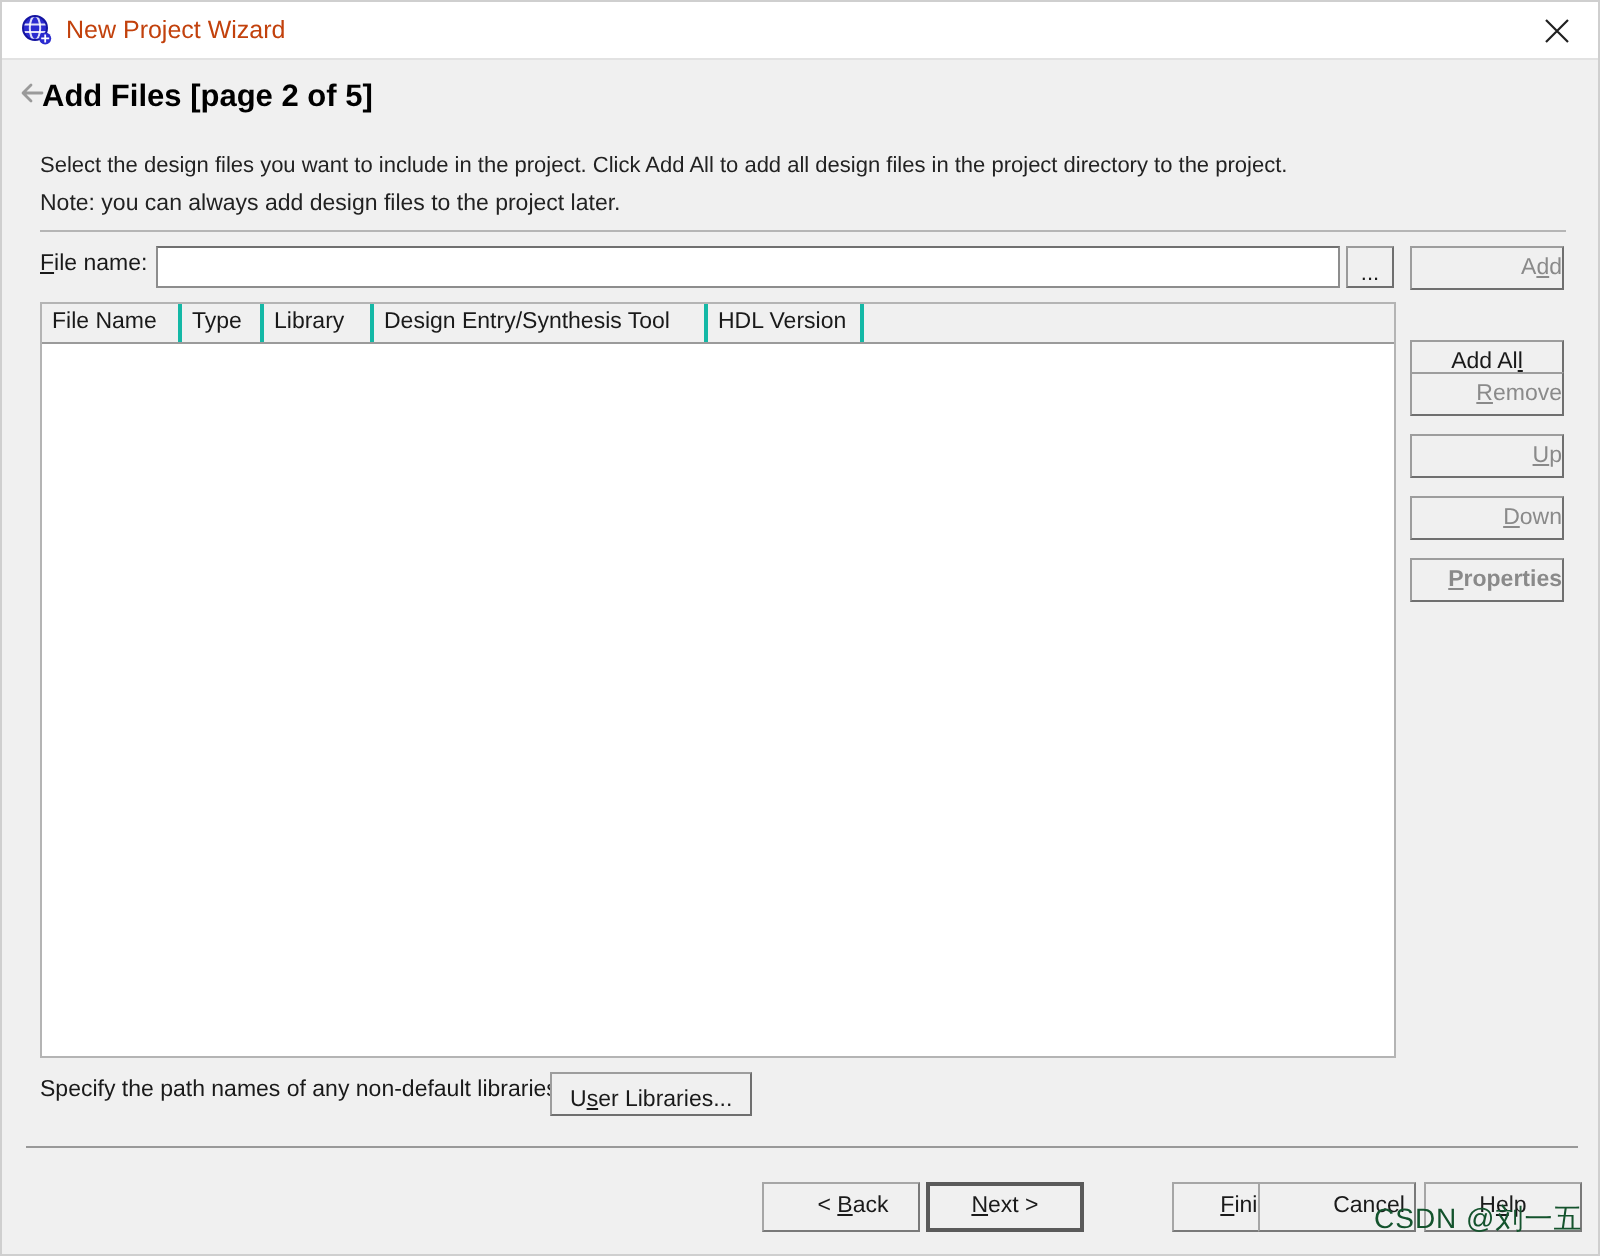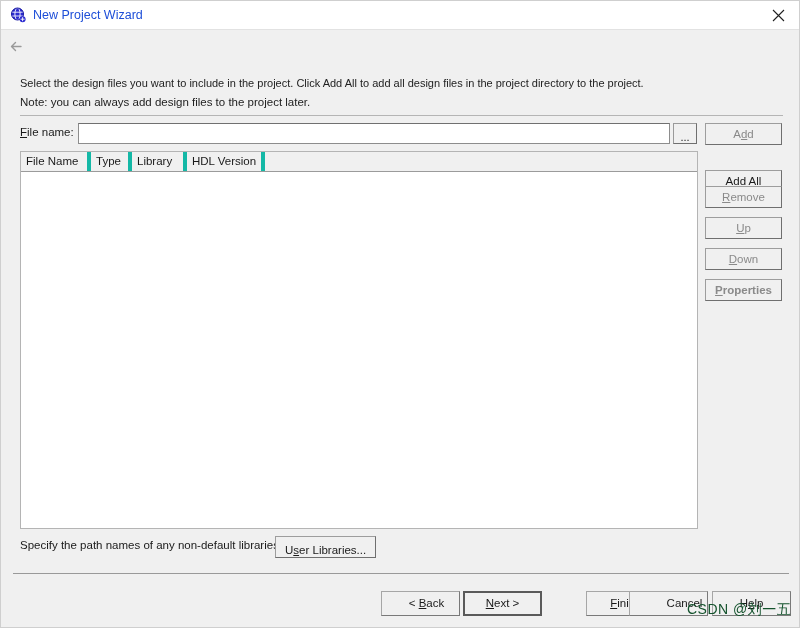--- a/index.html
+++ b/index.html
@@ -35,21 +35,21 @@
   }
   .title-icon {
     position: absolute;
     left: 9px; top: 6px;
     width: 17px; height: 17px;
   }
   .title-text {
     position: absolute;
     left: 32px; top: 6px;
     font-size: 12.5px;
-    color: #1d4ed8;
+    color: #c2410c;
     line-height: 17px;
     white-space: nowrap;
   }
   .close-btn {
     position: absolute;
     right: 0; top: 0;
     width: 46px; height: 29px;
     display: flex;
     align-items: center;
     justify-content: center;
@@ -154,21 +154,21 @@
     height: 20px;
     background: #f0f0f0;
     border-bottom: 1px solid #9b9b9b;
     box-sizing: border-box;
   }
   .th {
     font-size: 11.5px;
     color: #1a1a1a;
     line-height: 19px;
     padding-left: 5px;
-    border-right: 4px solid #14b8a6;
+    border-right: 2px solid #14b8a6;
     box-sizing: border-box;
     white-space: nowrap;
     overflow: hidden;
     background: #f0f0f0;
     cursor: default;
   }
   .th.filler { border-right: none; flex: 1 1 auto; }
   .list-body {
     height: 356px;
     background: #ffffff;
@@ -185,21 +185,21 @@
     border-bottom-color: #6f6f6f;
     box-sizing: border-box;
     font-family: "Liberation Sans", sans-serif;
     font-size: 11.5px;
     color: #1a1a1a;
     text-align: center;
     line-height: 20px;
     cursor: default;
     white-space: nowrap;
   }
-  .side-btn.disabled { color: #8a8a8a; }
+  .side-btn.disabled { color: #8a8a8a; text-align: right; }
   .side-btn u { text-decoration: underline; }
 
   
   .note-text {
     position: absolute;
     left: 19px; top: 538px;
     font-size: 11.5px;
     color: #1a1a1a;
     white-space: nowrap;
   }
@@ -280,33 +280,35 @@
         <path d="M1 1 L12 12 M12 1 L1 12" stroke="#202020" stroke-width="1.1" fill="none"></path>
       </svg>
     </div>
   </div>
 
   <span class="back-arrow">
     <svg width="15" height="15" viewBox="0 0 15 15">
       <path d="M12 7.5 H3 M6.5 3.5 L2.5 7.5 L6.5 11.5" stroke="#9a9a9a" stroke-width="1.4" fill="none" stroke-linecap="round" stroke-linejoin="round"></path>
     </svg>
   </span>
+  <div class="page-title">Add Files [page 2 of 5]</div>
   <div class="desc-line1">Select the design files you want to include in the project. Click Add All to add all design files in the project directory to the project.</div>
   <div class="desc-line2">Note: you can always add design files to the project later.</div>
   <div class="sep-top"></div>
 
   <div class="filename-label"><u>F</u><span>ile name:</span></div>
   <input class="filename-input" type="text" placeholder="" style="">
   <div class="browse-btn">...</div>
 
   <div class="listbox">
     <div class="table-header">
         <div class="th" style="width: 70px;">File Name</div>
         <div class="th" style="width: 41px;">Type</div>
         <div class="th" style="width: 55px;">Library</div>
+        <div class="th" style="width: 167px;">Design Entry/Synthesis Tool</div>
         <div class="th" style="width: 78px;">HDL Version</div>
         <div class="th filler"></div>
       </div>
     <div class="list-body"></div>
   </div>
 
   <div id="side-buttons-host">
       <div class="side-btn disabled" style="top: 122px;"><span>A</span><u>d</u><span>d</span></div>
       <div class="side-btn" style="top: 142px; margin-top: 27px;"><span>Add Al</span><u>l</u><span></span></div>
       <div class="side-btn disabled" style="top: 185px;"><span></span><u>R</u><span>emove</span></div>

